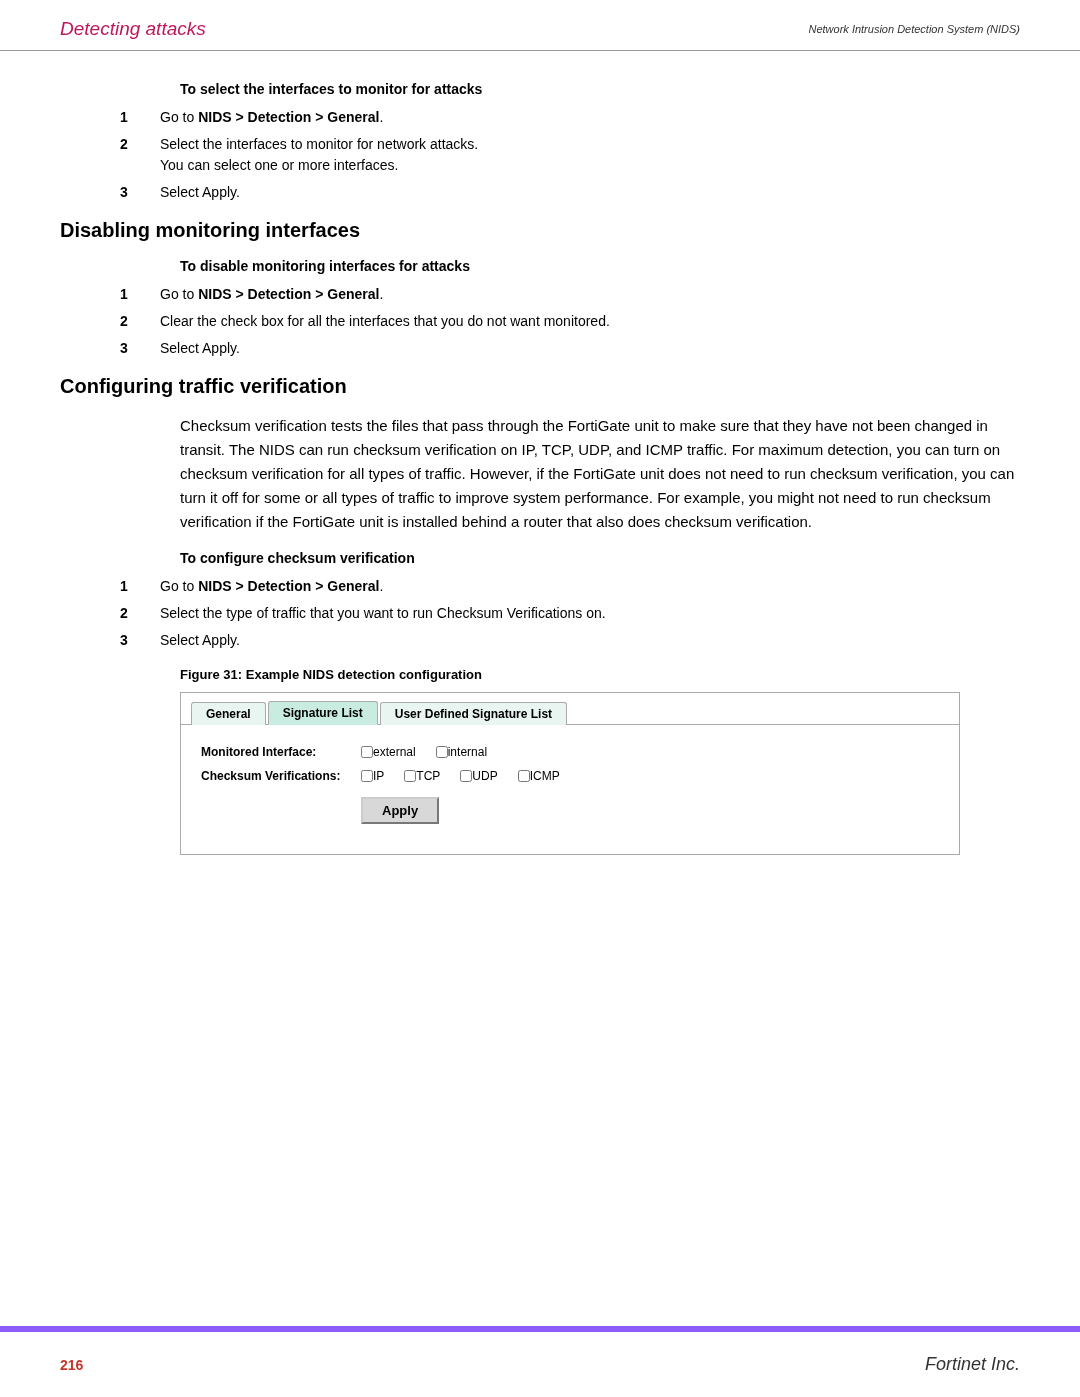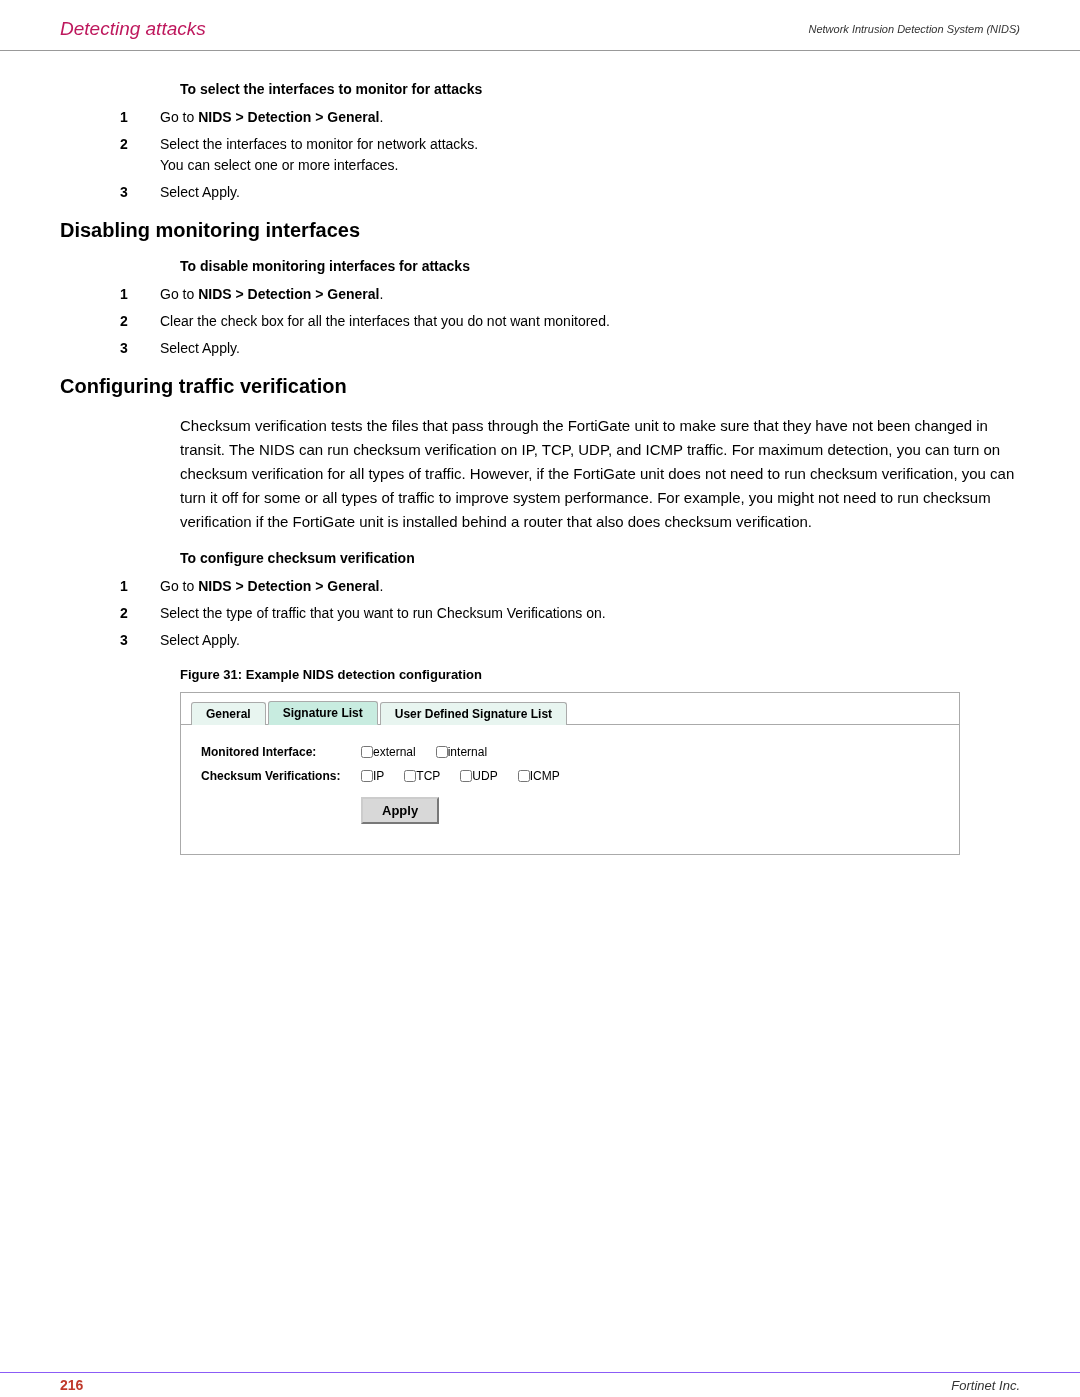--- a/index.html
+++ b/index.html
@@ -178,32 +178,32 @@
       font-size: 13px;
       font-weight: bold;
       cursor: pointer;
     }
 
     
     .page-footer {
       display: flex;
       justify-content: space-between;
       align-items: center;
-      padding: 4px 60px;
-      border-top: 1px solid #8b5cf6;
+      padding: 22px 60px;
+      border-top: 6px solid #8b5cf6;
       margin-top: auto;
     }
     .footer-page-num {
       font-size: 14px;
       font-weight: bold;
       color: #c0392b;
     }
     .footer-company {
       font-style: italic;
-      font-size: 13px;
+      font-size: 18px;
       color: #333;
     }
 
     strong {
       font-weight: bold;
     }
   </style>
 </head>
 <body>
 

